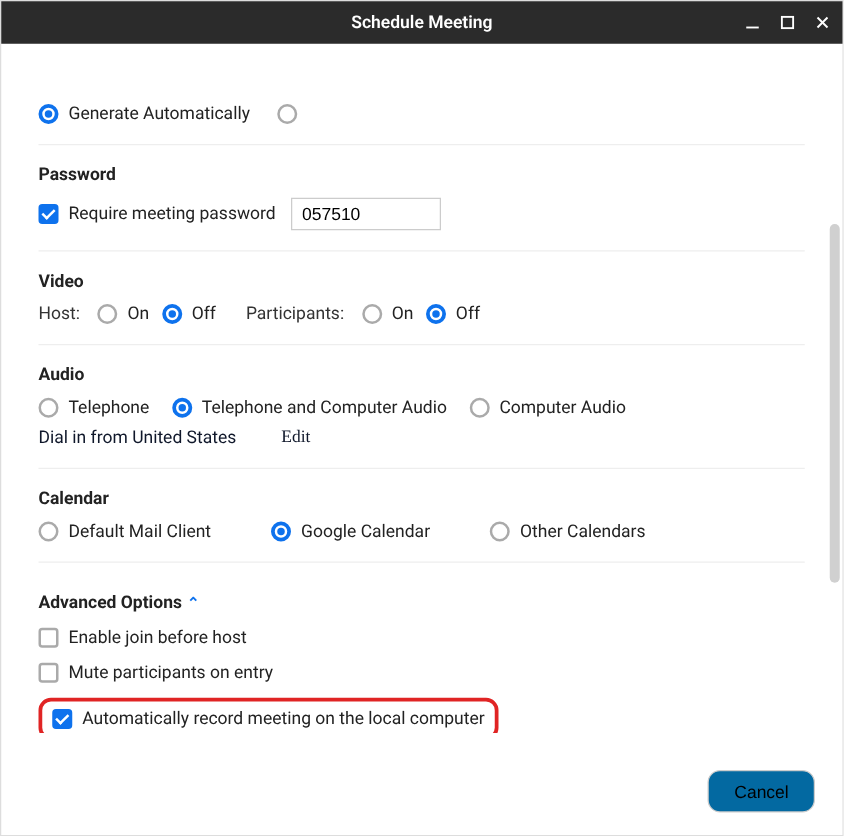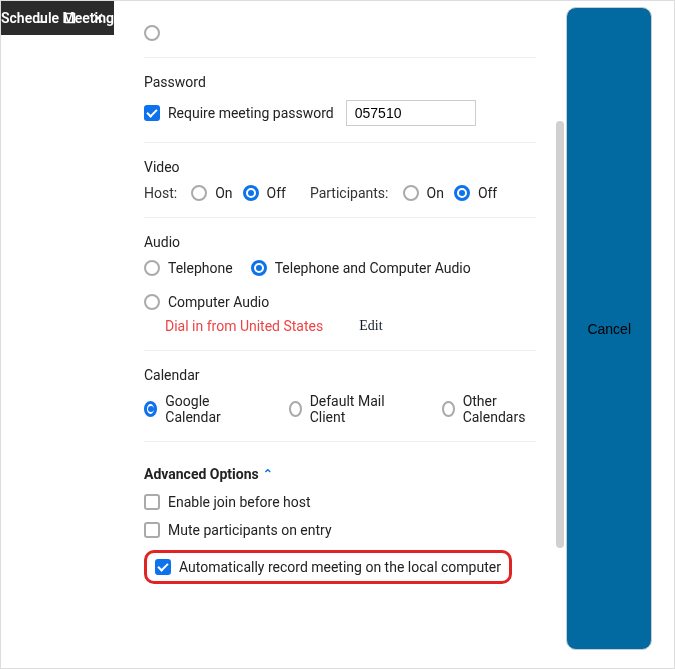--- a/index.html
+++ b/index.html
@@ -1,35 +1,35 @@
 <!DOCTYPE html>
 <html><head>
   <meta charset="utf-8">
   <style>
     * { box-sizing: border-box; margin: 0; padding: 0; }
     body { font-family: -apple-system, "Segoe UI", Roboto, sans-serif; font-size: 14px; color: #222; background: #fff; width: 675px; height: 669px; overflow: hidden; }
-    .window { width: 675px; height: 669px; display: flex; flex-direction: row; border: 1px solid #ddd; }
+    .window { width: 675px; height: 669px; display: flex; flex-direction: column; border: 1px solid #ddd; gap: 24px; }
     .titlebar { background: #2b2b2b; color: #fff; height: 34px; display: flex; align-items: center; justify-content: center; position: relative; font-weight: 600; font-size: 14px; }
     .titlebar-controls { position: absolute; right: 6px; display: flex; gap: 8px; }
     .titlebar-btn { width: 20px; height: 20px; display: flex; align-items: center; justify-content: center; color: #fff; cursor: pointer; }
     .content { flex: 1; padding: 18px 30px 18px 30px; overflow-y: auto; position: relative; }
     .scrollbar-hint { position: absolute; right: 2px; top: 120px; bottom: 120px; width: 8px; background: #d0d0d0; border-radius: 4px; }
-    .section-label { font-weight: 400; margin: 16px 0 10px 0; }
+    .section-label { font-weight: 700; margin: 16px 0 10px 0; }
     .row { display: flex; align-items: center; gap: 12px; flex-wrap: wrap; }
     .sep { border: none; border-top: 1px solid #eee; margin: 16px 0 4px 0; }
     .radio, .checkbox { display: inline-flex; align-items: center; gap: 8px; cursor: pointer; }
     .radio .circle { width: 16px; height: 16px; border: 2px solid #aaa; border-radius: 50%; display: inline-flex; align-items: center; justify-content: center; }
     .radio.selected .circle { border-color: #0e72ed; border-width: 3px; }
     .radio.selected .circle::after { content: ""; width: 6px; height: 6px; background: #0e72ed; border-radius: 50%; }
     .checkbox .box { width: 16px; height: 16px; border: 2px solid #aaa; border-radius: 3px; display: inline-flex; align-items: center; justify-content: center; }
     .checkbox.checked .box { background: #0e72ed; border-color: #0e72ed; }
     .checkbox.checked .box::after { content: ""; width: 4px; height: 8px; border: solid #fff; border-width: 0 2px 2px 0; transform: rotate(45deg); margin-top: -2px; }
-    input[type="text"] { border: 1px solid #ccc; padding: 4px 8px; font-size: 14px; width: 130px; height: 26px; }
+    input[type="text"] { border: 1px solid #ccc; padding: 4px 8px; font-size: 14px; width: 120px; height: 26px; }
     .sublabel { color: #333; margin-right: 4px; }
-    .muted { color: #ef4444; margin-left: 21px; }
+    .muted { color: #0f172a; }
     .link { color: #0f172a; cursor: pointer; margin-left: 24px; font-family: Liberation Serif, serif; }
     .adv-toggle { display: inline-flex; align-items: center; gap: 4px; font-weight: 700; cursor: pointer; margin-top: 20px; }
     .adv-chevron { color: #0e72ed; font-size: 12px; }
     .opt { display: flex; align-items: center; gap: 8px; margin: 12px 0; }
     .highlight { border: 3px solid #e02424; border-radius: 10px; padding: 6px 8px; display: inline-flex; align-items: center; gap: 8px; }
     .footer { display: flex; justify-content: flex-end; gap: 12px; padding: 6px 22px 18px 0; }
     .btn { padding: 8px 20px; border-radius: 10px; font-size: 14px; cursor: pointer; border: 1px solid #ccc; background: #0369a1; }
     .btn.primary { background: #0e72ed; color: #fff; border-color: #0e72ed; font-weight: 600; }
     .calendar-row { display: flex; gap: 48px; }
     .video-group { display: inline-flex; align-items: center; gap: 10px; }
@@ -56,20 +56,24 @@
             <line x1="2" y1="2" x2="10" y2="10" stroke="#fff" stroke-width="1.5"></line>
             <line x1="10" y1="2" x2="2" y2="10" stroke="#fff" stroke-width="1.5"></line>
           </svg>
         </div>
     </div>
   </div>
 
   <div class="content">
 
     <div class="row" style="margin-top:6px; gap: 22px;">
+      <label class="radio selected">
+        <span class="circle"></span>
+        <span>Generate Automatically</span>
+      </label>
       <label class="radio">
         <span class="circle"></span>
       </label>
     </div>
 
     <hr class="sep">
 
     <div class="section-label">Password</div>
     <div class="row">
       <label class="checkbox checked">
@@ -126,27 +130,27 @@
     </div>
     <div class="row" style="margin-top:8px;">
       <span class="muted">Dial in from United States</span>
       <span class="link">Edit</span>
     </div>
 
     <hr class="sep">
 
     <div class="section-label">Calendar</div>
     <div class="calendar-row">
+      <label class="radio">
+          <span class="circle"></span>
+          <span>Default Mail Client</span>
+        </label>
       <label class="radio selected">
           <span class="circle"></span>
           <span>Google Calendar</span>
-        </label>
-      <label class="radio">
-          <span class="circle"></span>
-          <span>Default Mail Client</span>
         </label>
       <label class="radio">
           <span class="circle"></span>
           <span>Other Calendars</span>
         </label>
     </div>
 
     <hr class="sep">
 
     <div class="adv-toggle">

